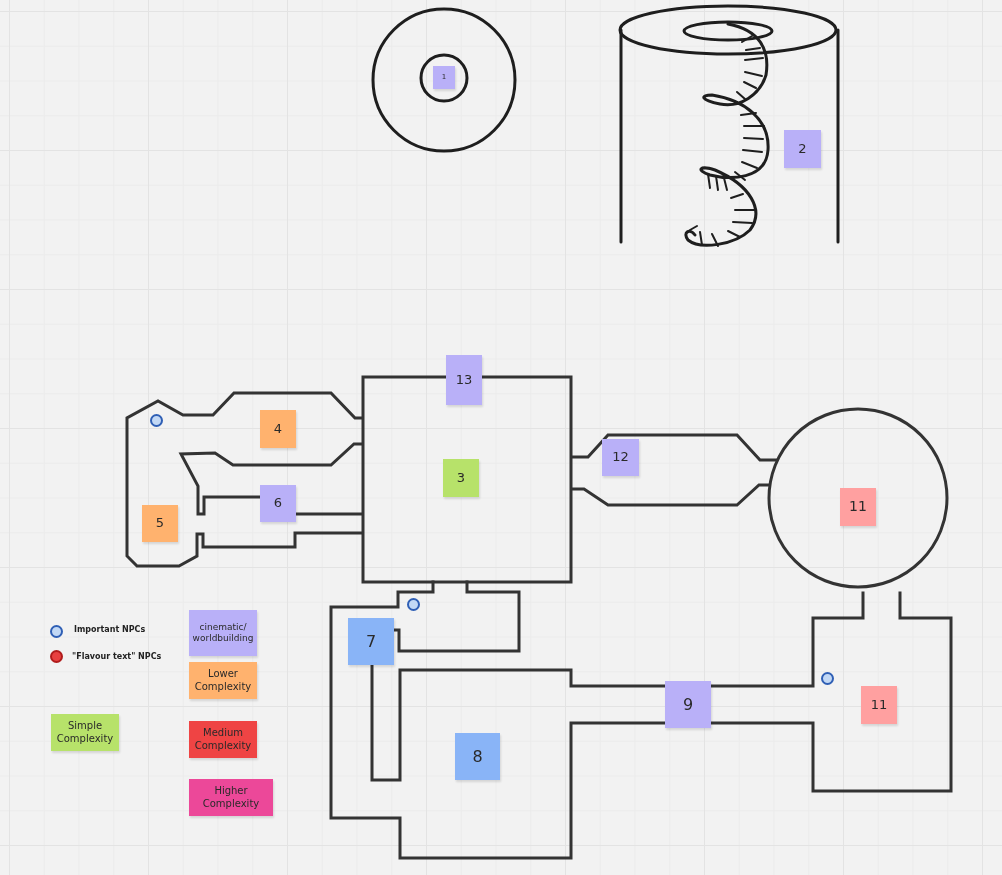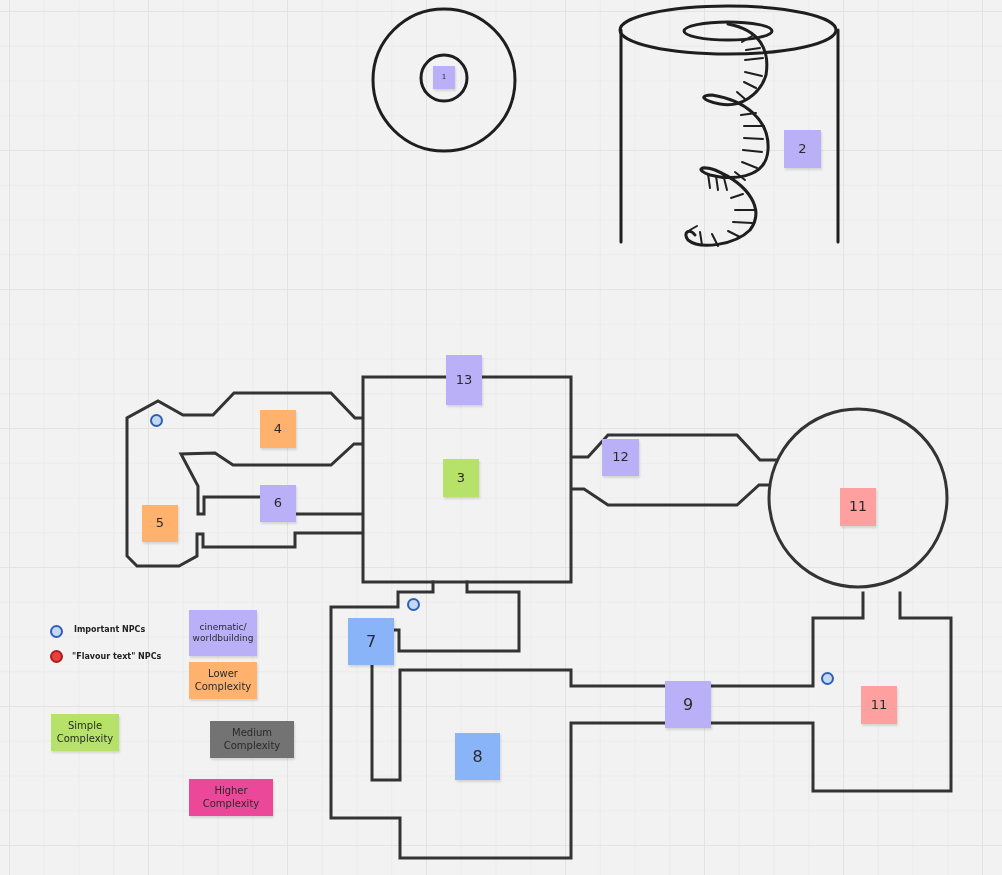--- a/index.html
+++ b/index.html
@@ -130,18 +130,18 @@
 
 <div class="sticky" style="left: 189px; top: 610px; width: 68px; height: 46px; font-size: 9px; background: rgb(185, 176, 248);">
     <span>cinematic/ worldbuilding</span>
   </div>
 <div class="sticky" style="left: 189px; top: 662px; width: 68px; height: 37px; font-size: 10px; background: rgb(255, 178, 110);">
     <span>Lower Complexity</span>
   </div>
 <div class="sticky" style="left: 51px; top: 702px; width: 68px; height: 37px; font-size: 10px; background: rgb(183, 226, 106); margin-top: 12px;">
     <span>Simple Complexity</span>
   </div>
-<div class="sticky" style="left: 189px; top: 721px; width: 84px; height: 37px; font-size: 10px; background: #737373; margin-left: 21px;">
+<div class="sticky" style="left: 189px; top: 721px; width: 68px; height: 37px; font-size: 10px; background: #ef4444;">
     <span>Medium Complexity</span>
   </div>
 <div class="sticky" style="left: 189px; top: 779px; width: 84px; height: 37px; font-size: 10px; background: #ec4899;">
     <span>Higher Complexity</span>
   </div>
 
 </body></html>

